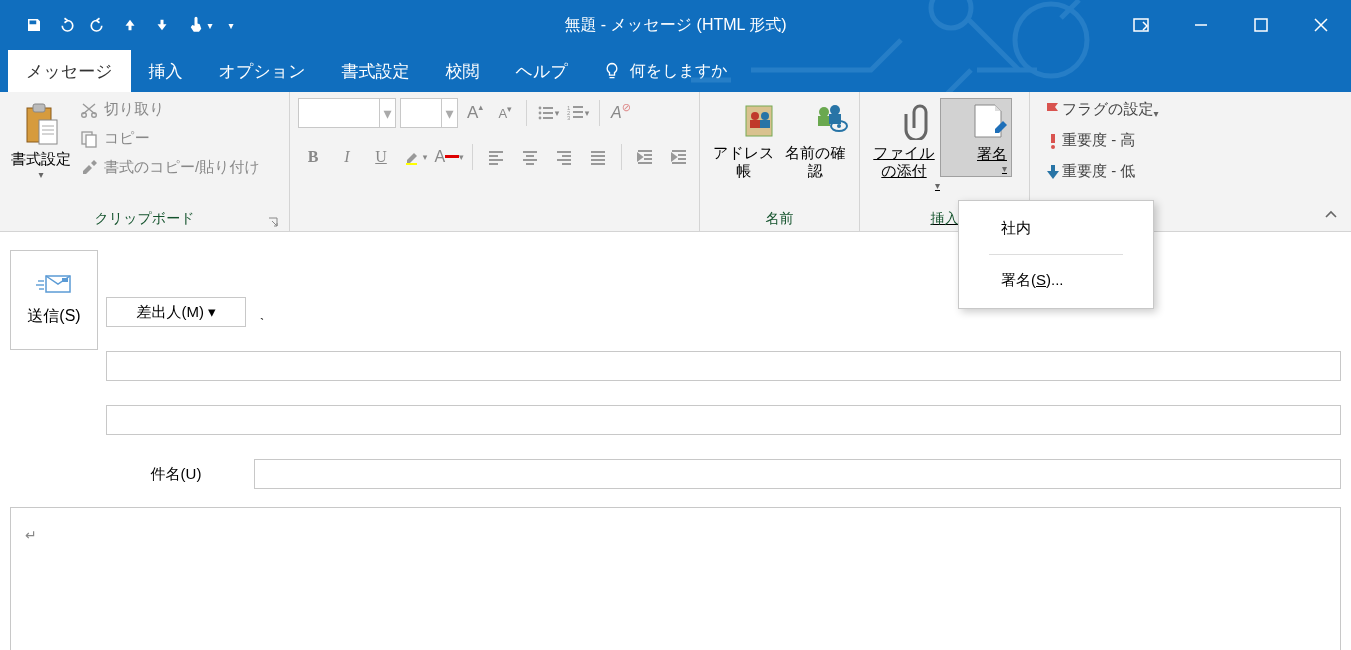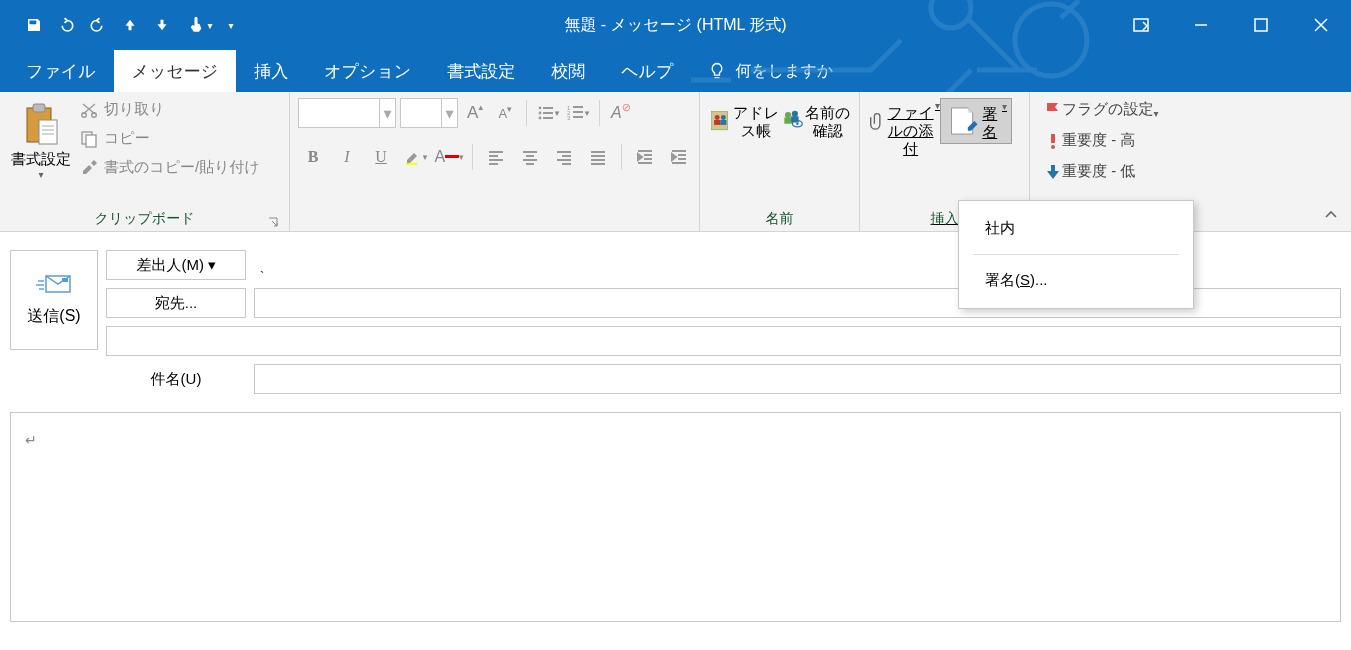--- a/index.html
+++ b/index.html
@@ -48,54 +48,54 @@
   .mini-btn { width: 26px; height: 28px; display: flex; align-items: center; justify-content: center; color: #888; cursor: pointer; }
   .font-row2 { display: flex; align-items: center; gap: 4px; }
   .fmt-btn { width: 30px; height: 30px; display: flex; align-items: center; justify-content: center; color: #888; cursor: pointer; font-family: "Times New Roman", serif; }
   .fmt-btn.bold { font-weight: bold; }
   .fmt-btn.ital { font-style: italic; }
   .fmt-btn.und { text-decoration: underline; }
   .sep { width: 1px; height: 26px; background: #d4d4d4; margin: 0 4px; }
 
   
   .g-names { width: 160px; }
-  .big-btn { display: flex; flex-direction: row; align-items: flex-start; width: 72px; cursor: pointer; padding-top: 2px; }
+  .big-btn { display: flex; flex-direction: column; align-items: flex-end; width: 72px; cursor: pointer; padding-top: 2px; }
   .big-btn svg { width: 40px; height: 40px; }
   .big-btn .lbl { font-size: 15px; text-align: center; margin-top: 4px; line-height: 1.2; }
 
   
   .g-insert { width: 170px; text-decoration: underline; }
   .sig-btn { background: #d2d2d2; border: 1px solid #a0a0a0; padding: 2px 4px; }
 
   
   .g-tags { flex: 1; }
   .tag-stack { display: flex; flex-direction: column; gap: 12px; padding-left: 6px; padding-top: 2px; }
   .tag-item { display: flex; align-items: flex-end; font-size: 15px; color: #444; cursor: pointer; }
   .tag-item svg { width: 18px; height: 18px; }
 
   .ribbon-collapse { position: absolute; right: 10px; bottom: 6px; width: 20px; height: 20px; cursor: pointer; display: flex; align-items: center; justify-content: center; }
 
   
   .compose-head { padding: 18px 10px 10px 10px; display: flex; gap: 8px; }
   .send-btn { width: 88px; height: 100px; border: 1px solid #c8c8c8; display: flex; flex-direction: column; align-items: center; justify-content: center; cursor: pointer; gap: 10px; }
   .send-btn svg { width: 36px; height: 22px; }
   .send-btn .lbl { font-size: 16px; }
-  .fields { flex: 1; display: flex; flex-direction: column; gap: 8px; }
+  .fields { flex: 1; display: flex; flex-direction: column; gap: 24px; margin-top: 47px; }
   .field-row { display: flex; align-items: center; gap: 8px; }
   .field-btn { width: 140px; height: 30px; border: 1px solid #c8c8c8; display: flex; align-items: center; justify-content: center; font-size: 15px; cursor: pointer; background: #fff; }
   .field-lbl { width: 140px; text-align: center; font-size: 15px; }
   .field-input { flex: 1; height: 30px; border: 1px solid #c8c8c8; padding: 0 6px; font-size: 14px; }
   .from-display { flex: 1; font-size: 14px; color: #444; padding-left: 6px; letter-spacing: 10px; }
 
   
   .compose-body { margin: 8px 10px; border: 1px solid #c8c8c8; height: 210px; padding: 18px 14px; position: relative; }
   .body-marker { color: #888; font-size: 14px; }
 
   
-  .sig-menu { position: absolute; top: 200px; left: 958px; width: 236px; background: #fff; border: 1px solid #c8c8c8; box-shadow: 3px 3px 8px rgba(0,0,0,.2); padding: 6px 0; font-size: 15px; z-index: 50; }
+  .sig-menu { position: absolute; top: 200px; left: 958px; width: 196px; background: #fff; border: 1px solid #c8c8c8; box-shadow: 3px 3px 8px rgba(0,0,0,.2); padding: 6px 16px; font-size: 15px; z-index: 50; }
   .sig-menu .mi { padding: 12px 26px; cursor: pointer; }
   .sig-menu .msep { height: 1px; background: #ddd; margin: 4px 14px; }
   .sig-menu .mi .u { text-decoration: underline; }
 
   
   .deco { position: absolute; right: 160px; top: 0; width: 500px; height: 92px; pointer-events: none; opacity: .5; }
 </style>
 </head>
 <body>
 
@@ -168,21 +168,20 @@
     </div>
     <div class="win-btn">
       <svg viewBox="0 0 16 16">
           <path d="M2 2l12 12M14 2L2 14" stroke="#fff" stroke-width="1.5"></path>
         </svg>
     </div>
   </div>
 </div>
 
 <div class="tabs">
-  <div class="tab">ファイル</div>
   <div class="tab active">メッセージ</div>
   <div class="tab">挿入</div>
   <div class="tab">オプション</div>
   <div class="tab">書式設定</div>
   <div class="tab">校閲</div>
   <div class="tab">ヘルプ</div>
   <div class="tell-me">
     <svg width="20" height="20" viewBox="0 0 24 24">
         <path fill="none" stroke="#fff" stroke-width="1.6" d="M12 3a6 6 0 0 1 3 11v3H9v-3a6 6 0 0 1 3-11z M9 20h6"></path>
       </svg>
@@ -471,21 +470,20 @@
       <line x1="3" y1="15" x2="8" y2="15" stroke="#5b9bd5" stroke-width="1.4"></line>
     </svg>
     <span class="lbl">送信(S)</span>
   </div>
   <div class="fields">
     <div class="field-row">
       <div class="field-btn">差出人(M) ▾</div>
       <div class="from-display">ˎ</div>
     </div>
     <div class="field-row">
-      <div class="field-btn">宛先...</div>
       <input class="field-input" style="">
     </div>
     <div class="field-row">
       <input class="field-input" style="">
     </div>
     <div class="field-row">
       <div class="field-lbl">件名(U)</div>
       <input class="field-input" style="">
     </div>
   </div>

